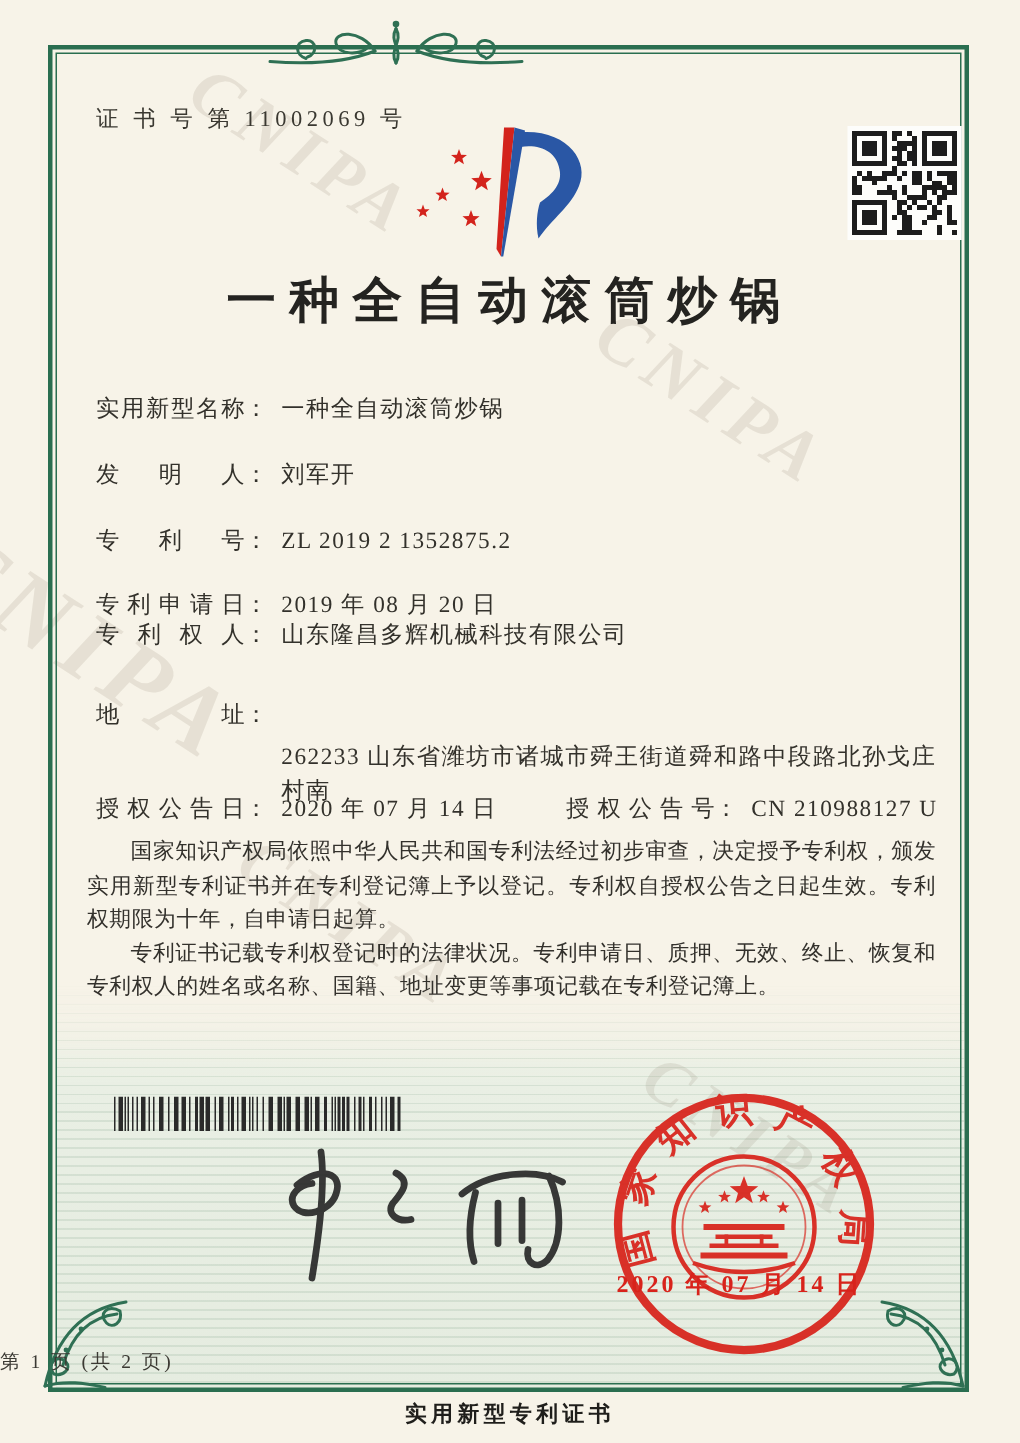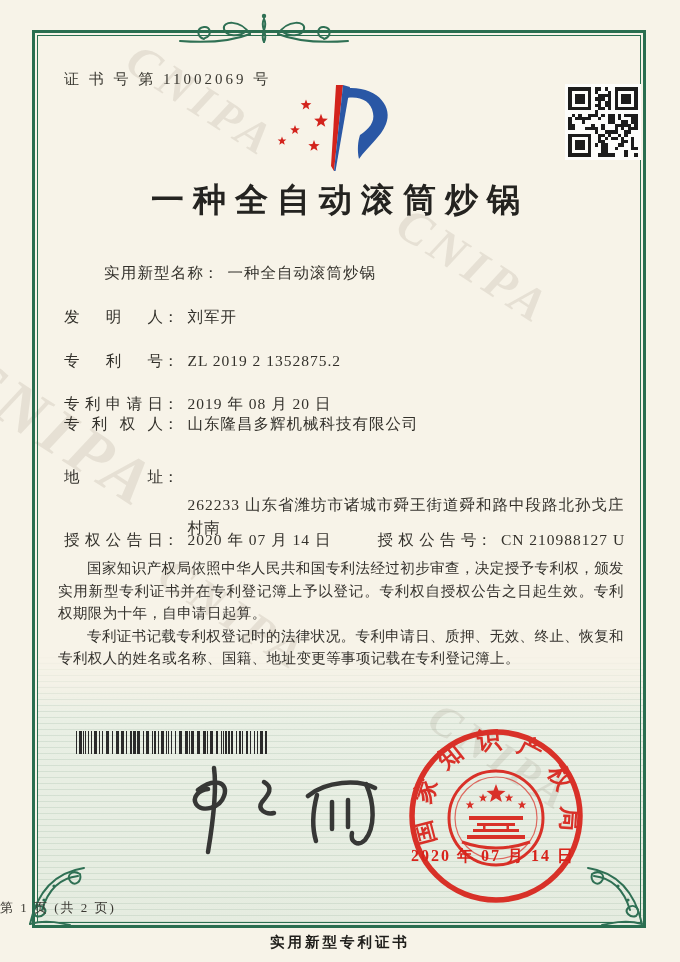--- a/index.html
+++ b/index.html
@@ -293,21 +293,21 @@
             <rect x="13" y="20" width="1" height="1"></rect>
             <rect x="17" y="20" width="1" height="1"></rect>
             <rect x="20" y="20" width="1" height="1"></rect>
           </g>
       </svg>
     </div>
 
     <div class="title">一种全自动滚筒炒锅</div>
 
     <div class="fields">
-      <div class="frow" style="top:261px;margin-left:40px;">
+      <div class="frow" style="top:261px;">
         <span class="flabel">实用新型名称</span>
           <span class="fcolon">：</span>
         <span class="fvalue">一种全自动滚筒炒锅</span>
       </div>
       <div class="frow" style="top:305px;">
         <span class="flabel">发明人</span>
           <span class="fcolon">：</span>
         <span class="fvalue">刘军开</span>
       </div>
       <div class="frow" style="top:349px;">

